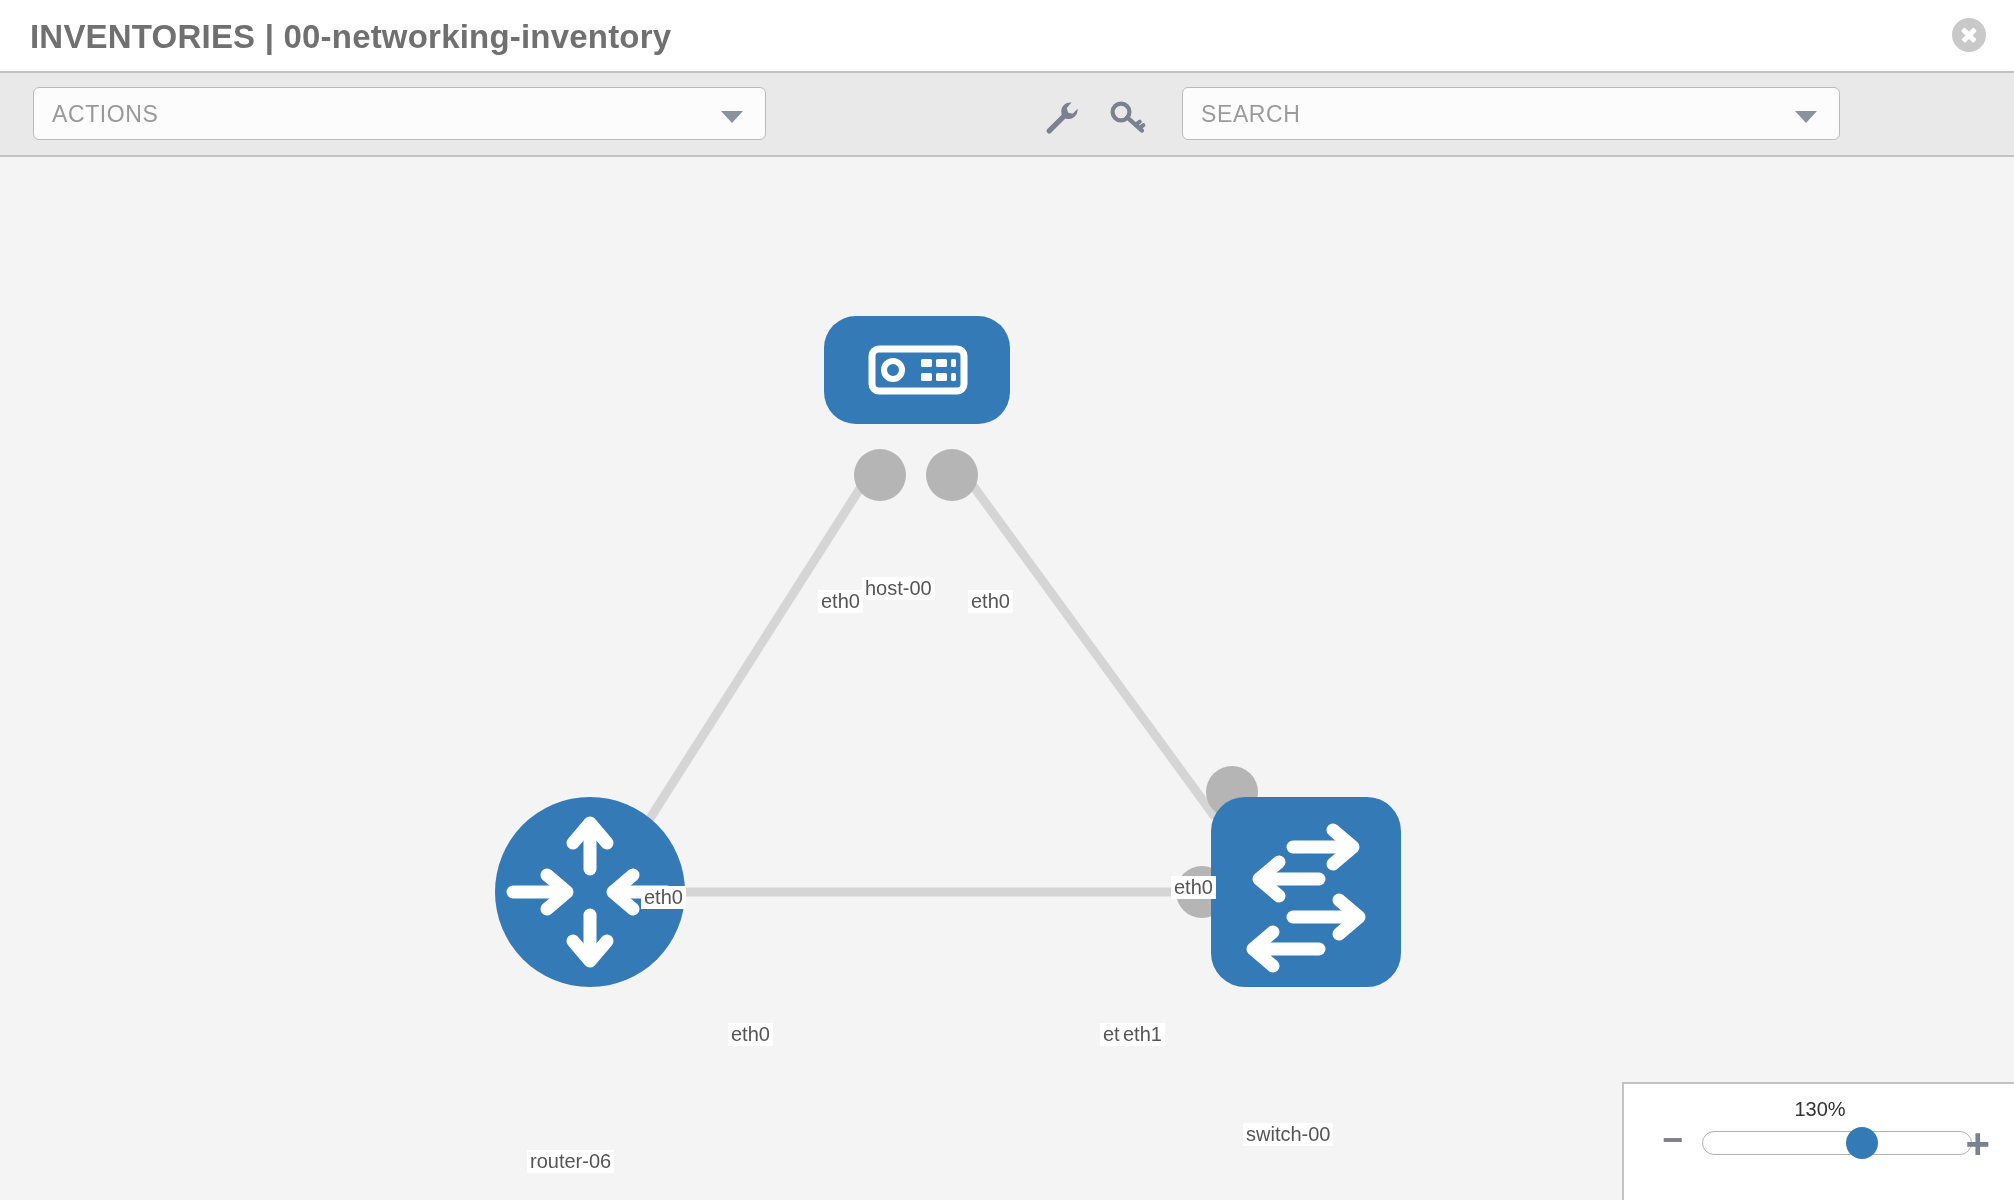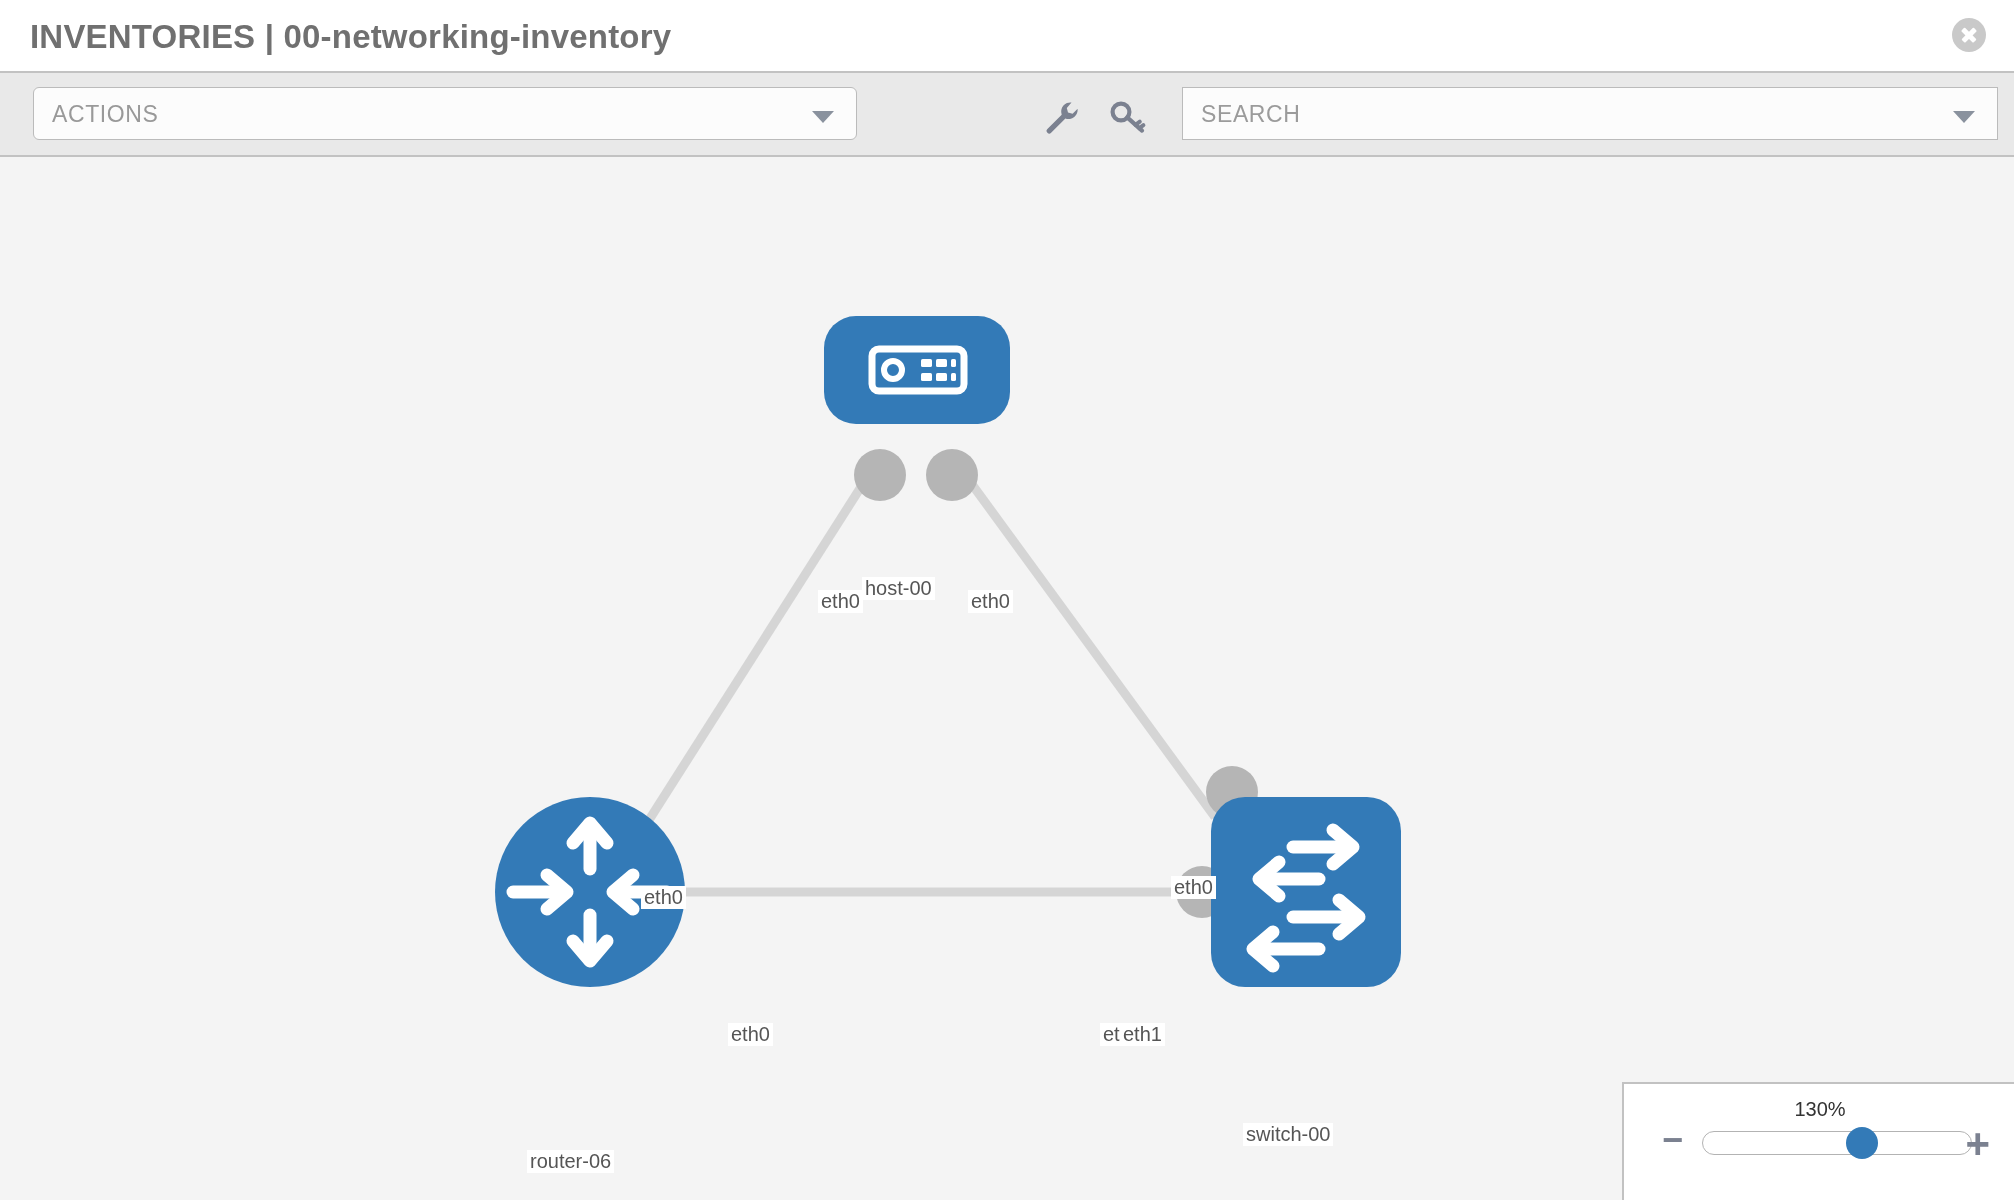--- a/index.html
+++ b/index.html
@@ -73,21 +73,21 @@
     background: #e9e9e9;
     border-top: 2px solid #c2c2c2;
     border-bottom: 2px solid #c2c2c2;
     box-sizing: border-box;
   }
 
   .actions-select {
     position: absolute;
     left: 33px;
     top: 14px;
-    width: 824px;
+    width: 733px;
     height: 53px;
     background: #fcfcfc;
     border: 1.5px solid #bbbbbb;
     border-radius: 6px;
     box-sizing: border-box;
     cursor: pointer;
   }
   .actions-select-label {
     position: absolute;
     left: 18px;
@@ -113,25 +113,25 @@
     height: 40px;
     cursor: pointer;
   }
   .tool-wrench { left: 1040px; }
   .tool-key    { left: 1107px; }
 
   .search-box {
     position: absolute;
     left: 1182px;
     top: 14px;
-    width: 816px;
+    width: 658px;
     height: 53px;
     background: #fcfcfc;
     border: 1.5px solid #bbbbbb;
-    border-radius: 0;
+    border-radius: 6px;
     box-sizing: border-box;
     cursor: text;
     padding-left: 8px;
   }
   .search-placeholder {
     position: absolute;
     left: 18px;
     top: 13px;
     font-size: 23px;
     color: #9b9b9b;

